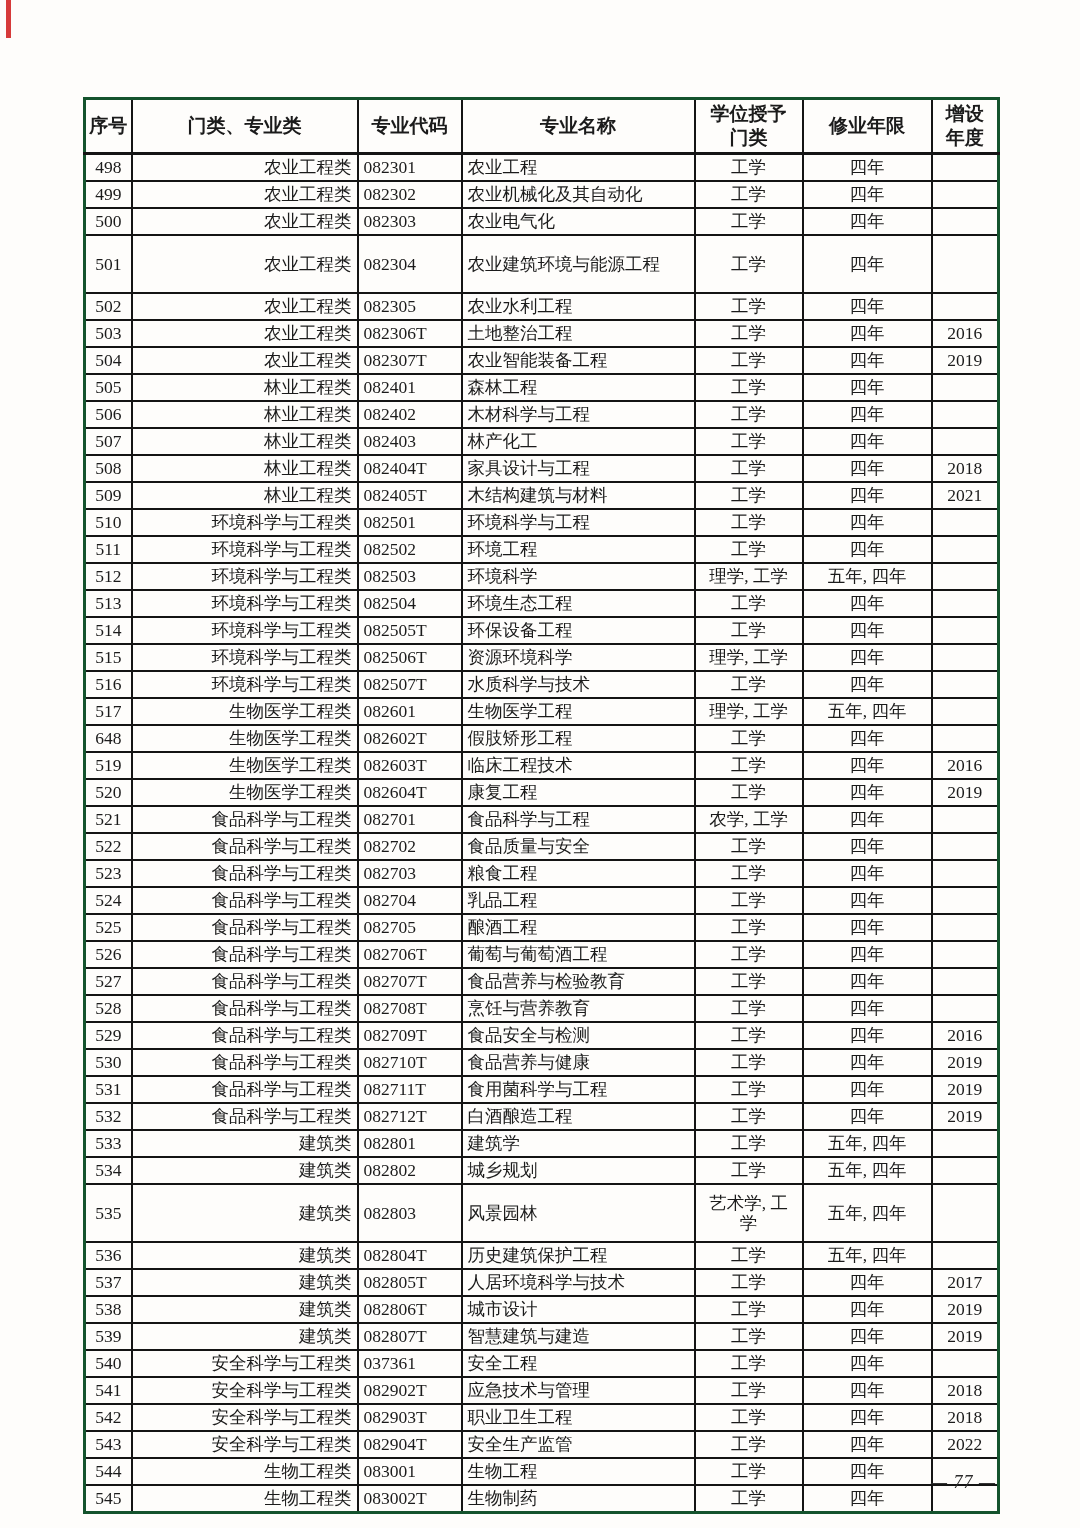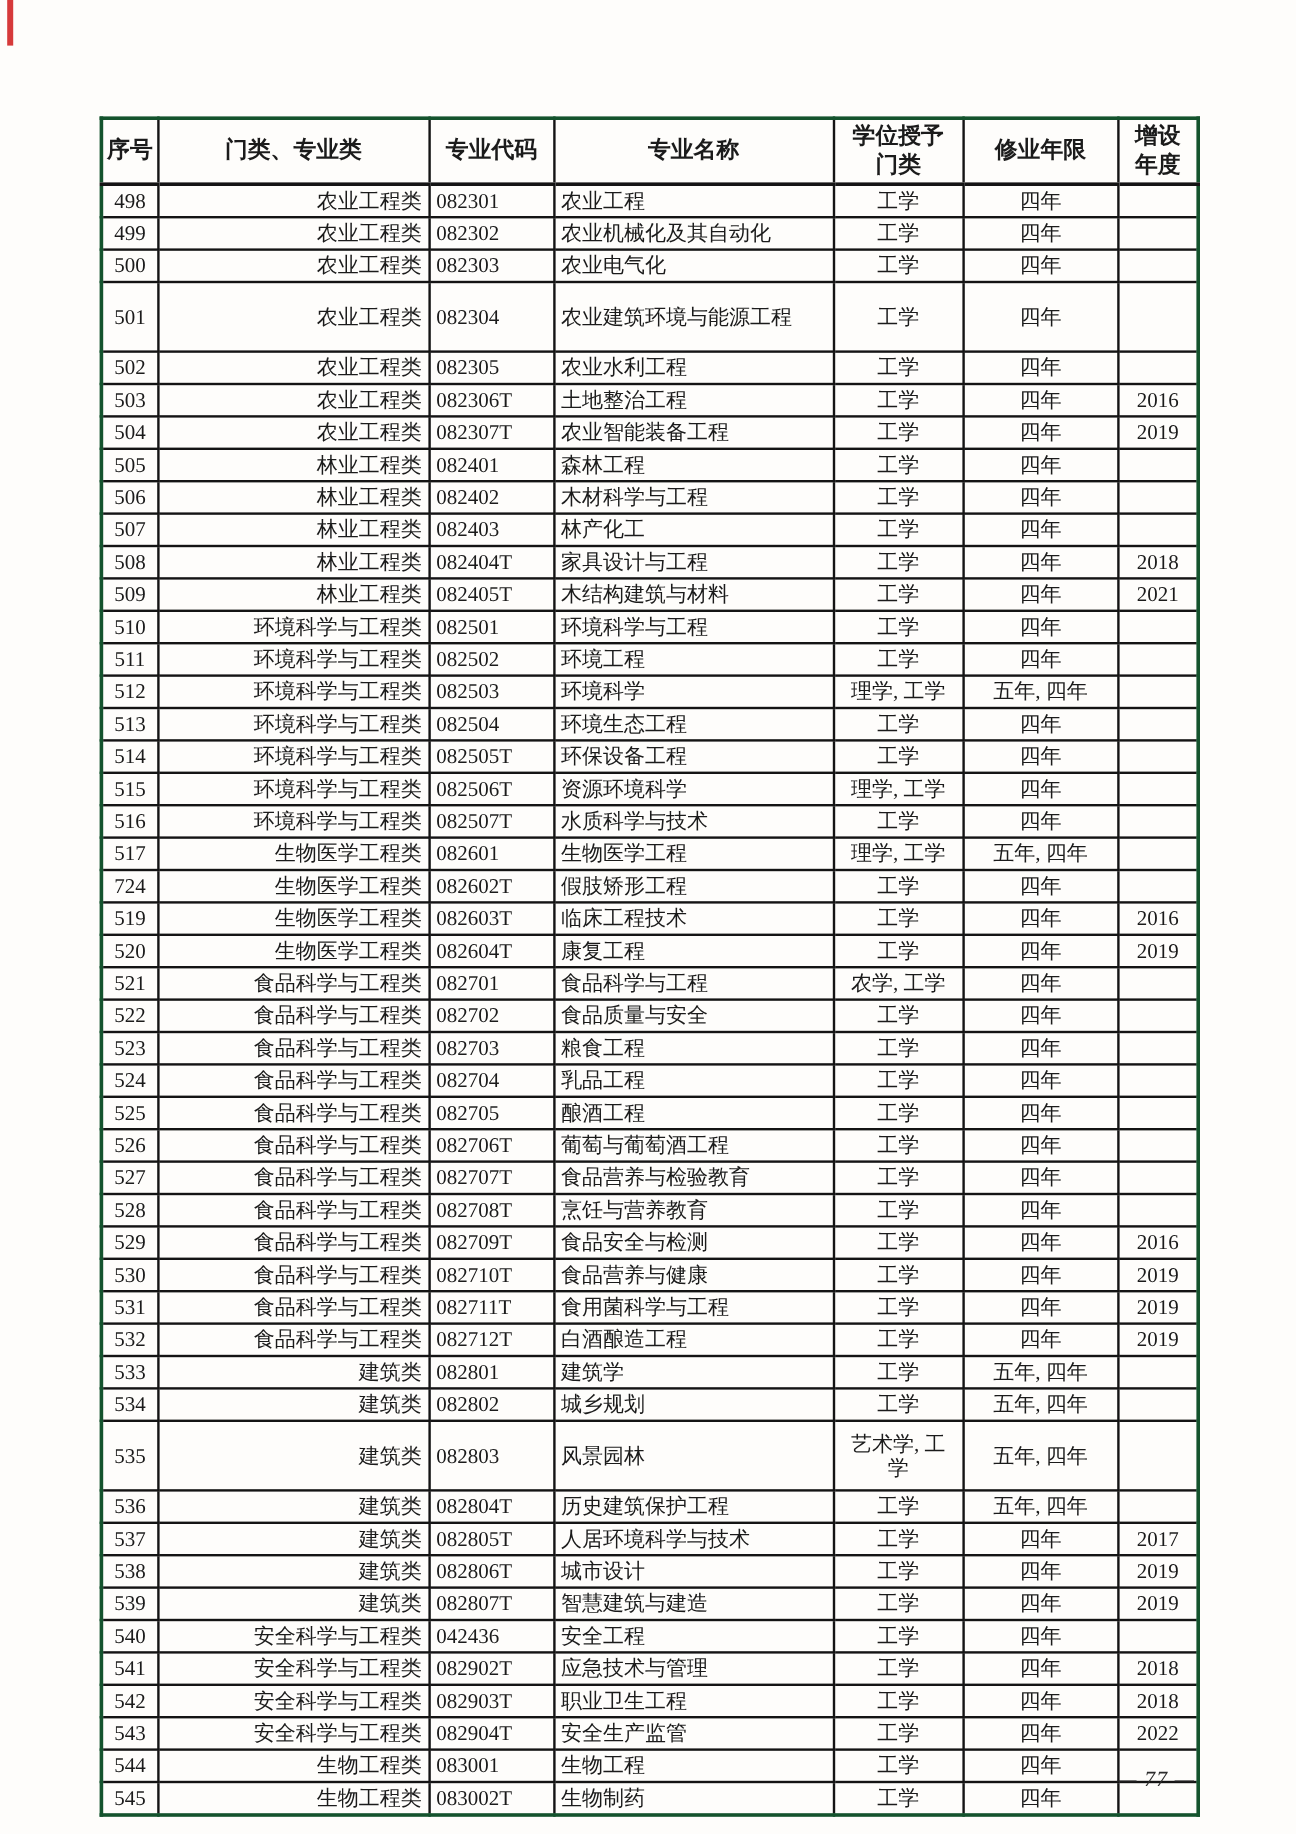--- a/index.html
+++ b/index.html
@@ -276,21 +276,21 @@
       <tr>
         <td class="c0">517</td>
         <td class="c1">生物医学工程类</td>
         <td class="c2">082601</td>
         <td class="c3">生物医学工程</td>
         <td class="c4">理学, 工学</td>
         <td class="c5">五年, 四年</td>
         <td class="c6"></td>
       </tr>
       <tr>
-        <td class="c0">724</td>
+        <td class="c0">648</td>
         <td class="c1">生物医学工程类</td>
         <td class="c2">082602T</td>
         <td class="c3">假肢矫形工程</td>
         <td class="c4">工学</td>
         <td class="c5">四年</td>
         <td class="c6"></td>
       </tr>
       <tr>
         <td class="c0">519</td>
         <td class="c1">生物医学工程类</td>
@@ -477,21 +477,21 @@
         <td class="c1">建筑类</td>
         <td class="c2">082807T</td>
         <td class="c3">智慧建筑与建造</td>
         <td class="c4">工学</td>
         <td class="c5">四年</td>
         <td class="c6">2019</td>
       </tr>
       <tr>
         <td class="c0">540</td>
         <td class="c1">安全科学与工程类</td>
-        <td class="c2">042436</td>
+        <td class="c2">037361</td>
         <td class="c3">安全工程</td>
         <td class="c4">工学</td>
         <td class="c5">四年</td>
         <td class="c6"></td>
       </tr>
       <tr>
         <td class="c0">541</td>
         <td class="c1">安全科学与工程类</td>
         <td class="c2">082902T</td>
         <td class="c3">应急技术与管理</td>

